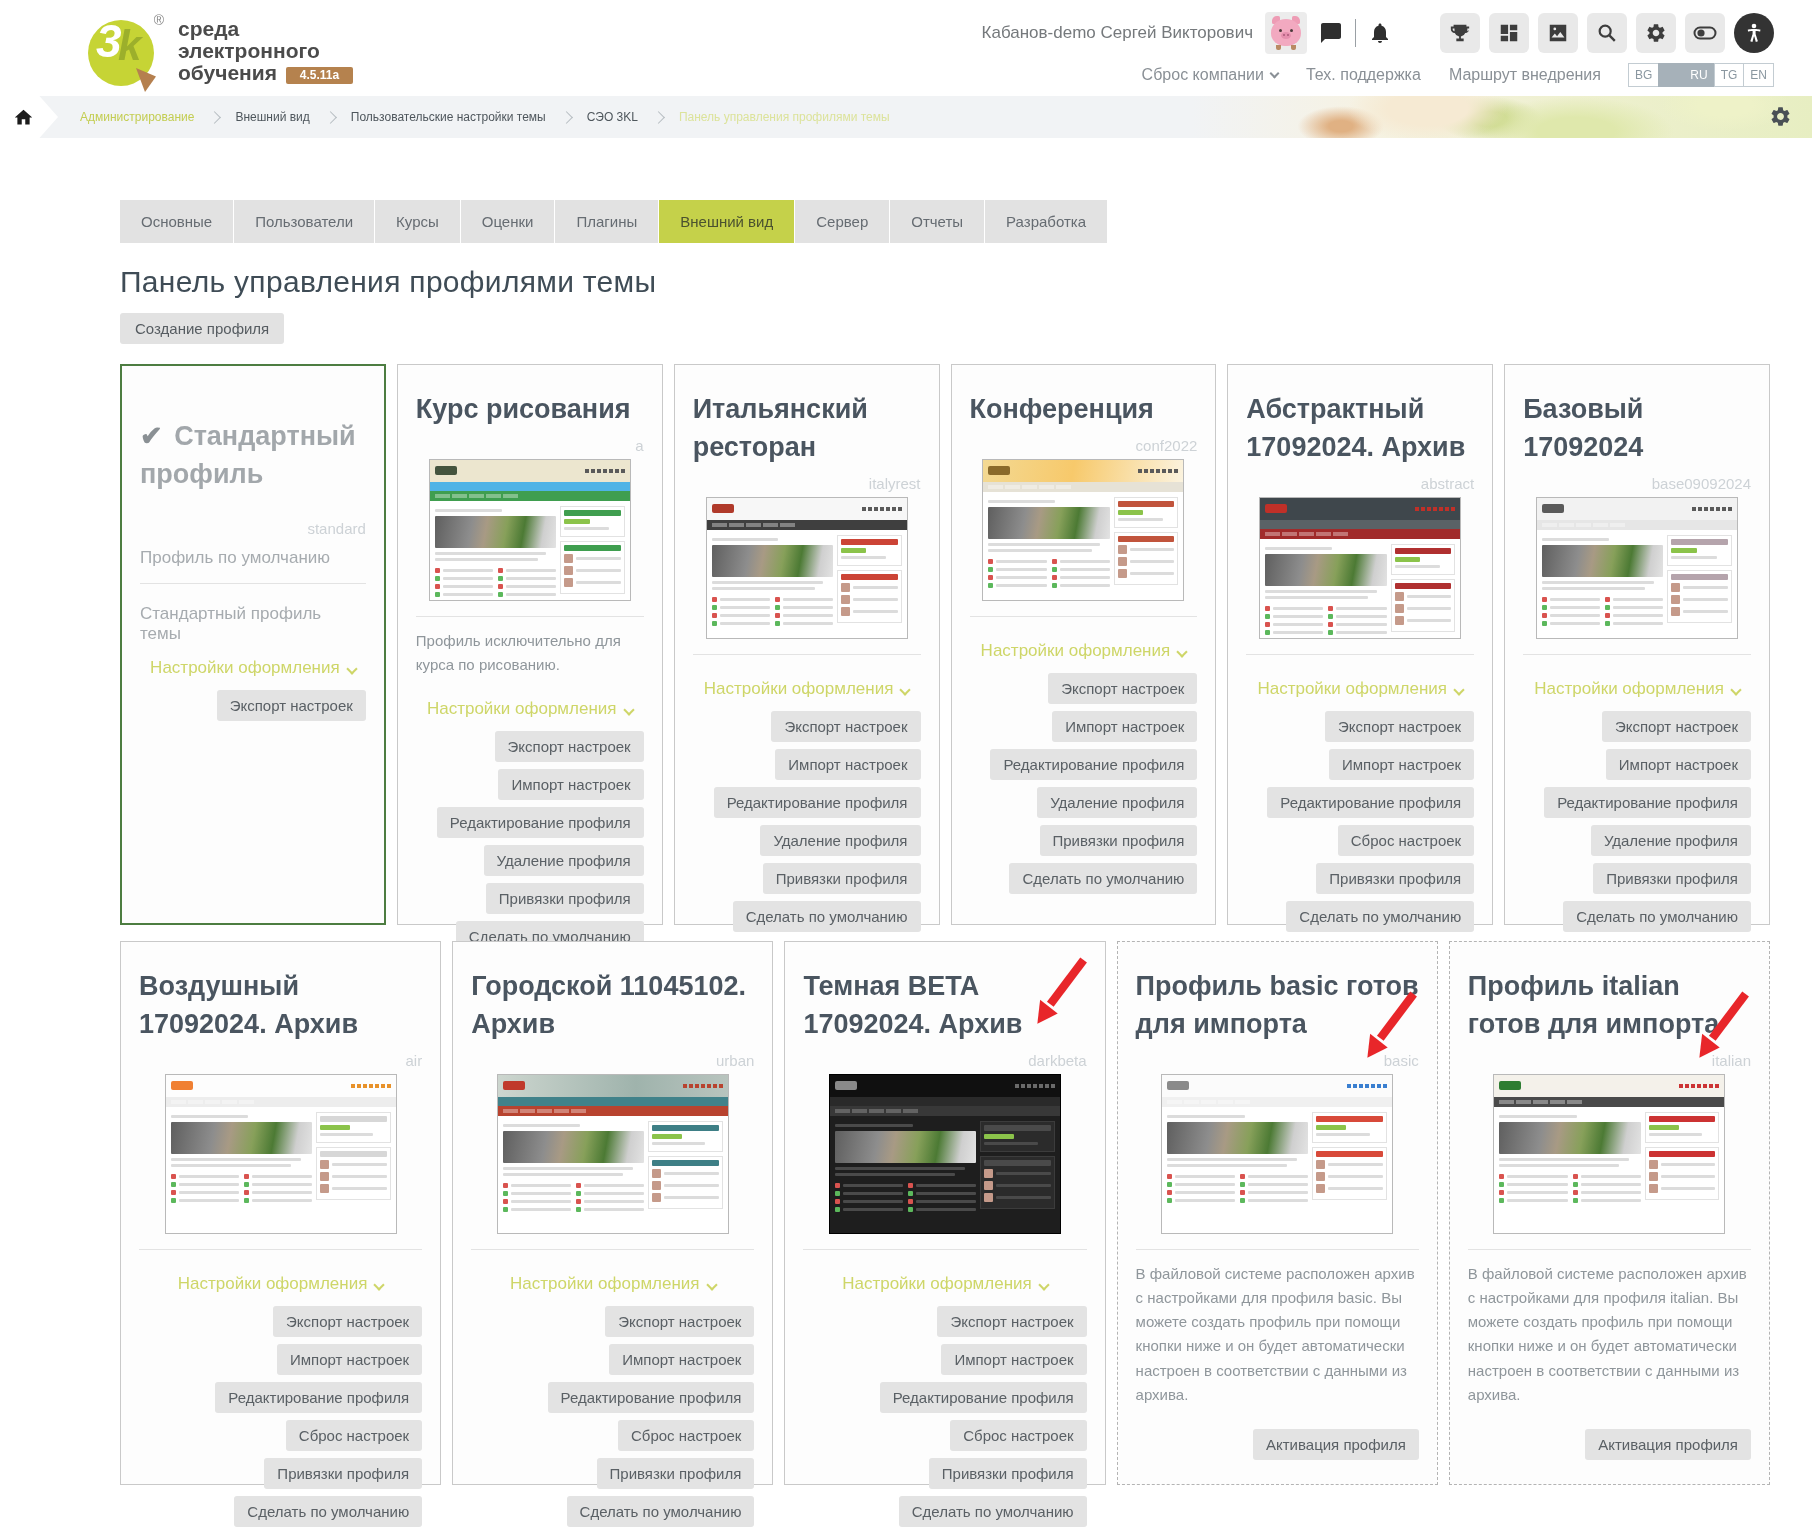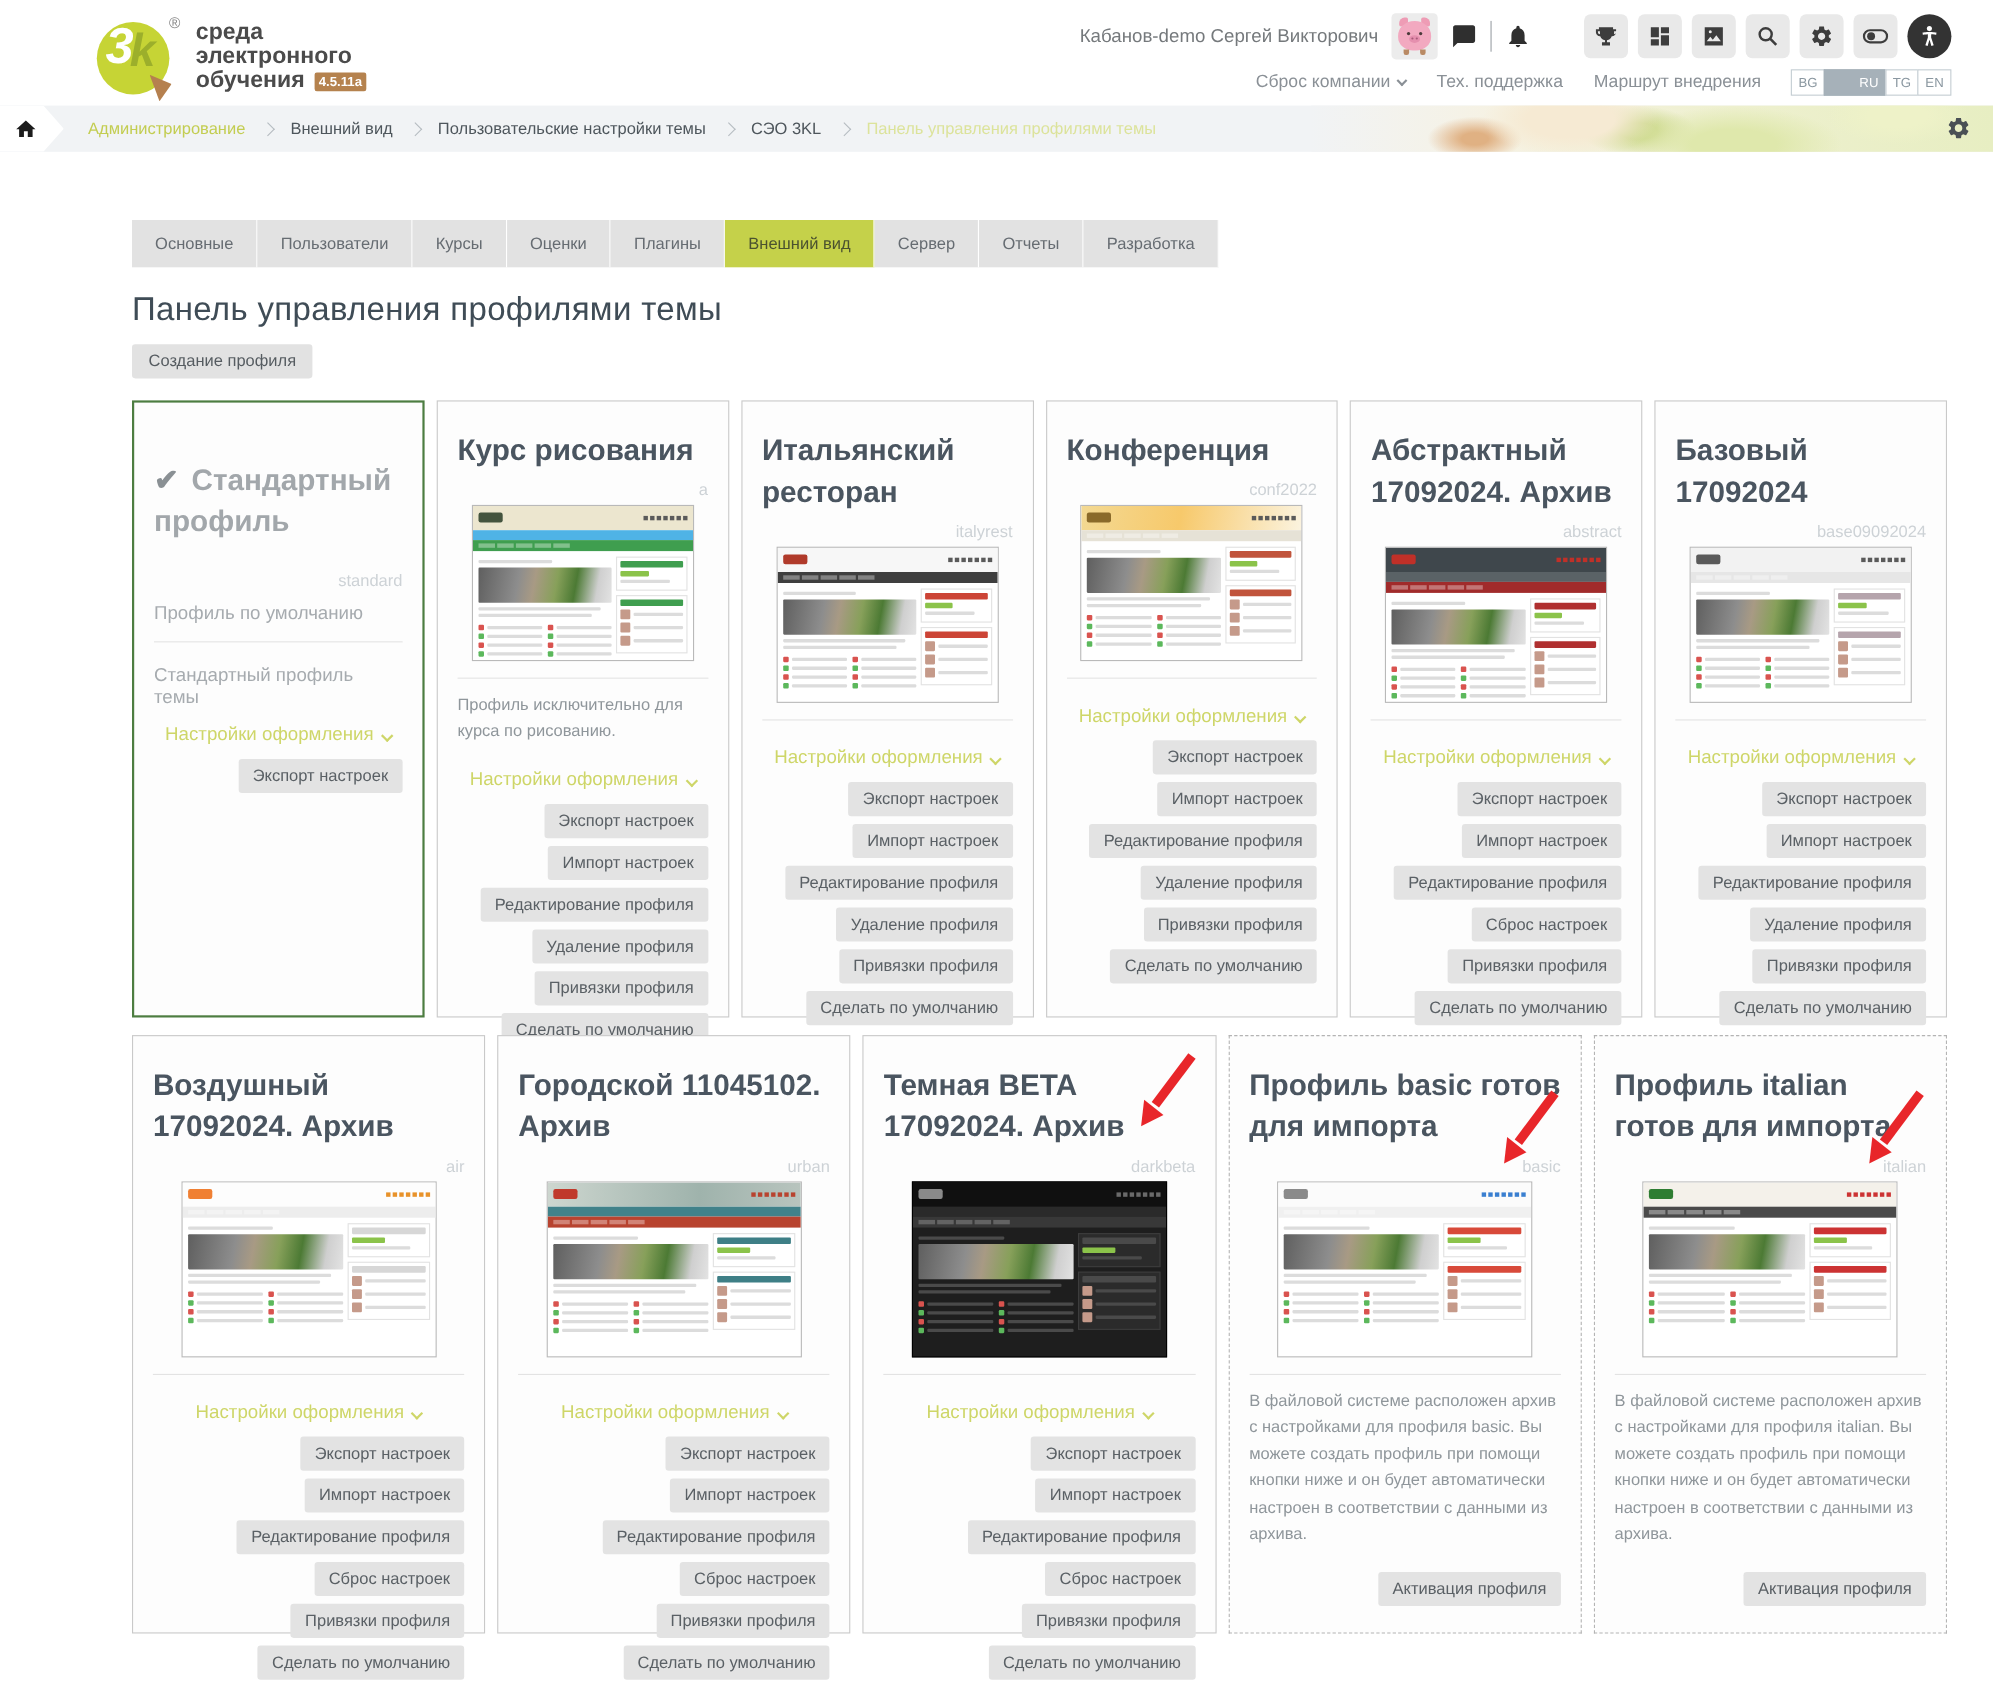--- a/index.html
+++ b/index.html
@@ -10,21 +10,21 @@
   
   .app-header { height: 96px; display: flex; justify-content: space-between; padding: 0 38px 0 88px; background: #fff; }
   .logo { display: flex; align-items: center; gap: 12px; padding-top: 6px; cursor: pointer; }
   .logo-mark { position: relative; width: 78px; height: 82px; }
   .mark-circle { position: absolute; left: 0; top: 10px; width: 66px; height: 66px; border-radius: 50%; background: #c6d435; overflow: hidden; }
   .mark-3 { position: absolute; left: 8px; top: 4px; font-size: 46px; font-weight: bold; font-style: italic; color: #fff; }
   .mark-k { position: absolute; left: 30px; top: 12px; font-size: 42px; font-weight: bold; font-style: italic; color: #9caf2b; }
   .mark-wedge { position: absolute; right: 10px; bottom: 0px; width: 20px; height: 24px; background: #b5804f; clip-path: polygon(0 0, 100% 35%, 45% 100%); }
   .mark-r { position: absolute; right: 2px; top: 2px; font-size: 14px; color: #888; }
   .logo-text { font-weight: bold; color: #4b4b4b; font-size: 21px; line-height: 1.05; }
-  .version-badge { display: inline-block; background: #b5824e; color: #fff; font-size: 12px; font-weight: bold; padding: 2px 4px; border-radius: 2px; margin-left: 3px; vertical-align: 1px; }
+  .version-badge { display: inline-block; background: #b5824e; color: #fff; font-size: 12px; font-weight: bold; padding: 2px 14px; border-radius: 2px; margin-left: 3px; vertical-align: 1px; }
   .header-right { display: flex; flex-direction: column; align-items: flex-end; padding-top: 12px; gap: 9px; }
   .hr-top { display: flex; align-items: center; gap: 12px; }
   .user-name { color: #75797c; font-size: 17px; cursor: pointer; }
   .avatar { width: 42px; height: 42px; background: #ececec; border-radius: 4px; position: relative; cursor: pointer; }
   .pig-body { position: absolute; left: 6px; top: 7px; width: 30px; height: 27px; background: #f2a9c0; border-radius: 50% 50% 46% 46%; }
   .pig-ear { position: absolute; top: 4px; width: 8px; height: 8px; background: #ee9cb5; border-radius: 60% 20% 50% 20%; }
   .pig-ear.l { left: 7px; } .pig-ear.r { right: 7px; transform: scaleX(-1); }
   .pig-eye { position: absolute; top: 17px; width: 3px; height: 3px; background: #4a3a3a; border-radius: 50%; }
   .pig-eye.l { left: 14px; } .pig-eye.r { right: 14px; }
   .pig-snout { position: absolute; left: 16px; top: 20px; width: 10px; height: 7px; background: #e58fae; border-radius: 50%; }
@@ -39,21 +39,21 @@
   .access-btn { width: 40px; height: 40px; border-radius: 50%; background: #333; display: flex; align-items: center; justify-content: center; cursor: pointer; border: none; }
   .hr-bottom { display: flex; align-items: center; gap: 28px; color: #8a9096; font-size: 16px; }
   .hdr-link { cursor: pointer; display: flex; align-items: center; gap: 7px; }
   .chev { width: 7px; height: 7px; border-right: 2px solid currentColor; border-bottom: 2px solid currentColor; display: inline-block; transform: rotate(45deg); margin-top: -4px; }
   .lang-group { display: flex; }
   .lang { border: 1px solid #c3ccd2; color: #8a97a0; font-size: 12px; padding: 4px 6px; margin-left: -1px; cursor: pointer; background: #fff; font-family: inherit; }
   .lang.active { background: #a6b1b9; color: #fff; border-color: #a6b1b9; padding-left: 31px; }
   
   .breadcrumb-bar { height: 42px; background: #f1f3f5; position: relative; display: flex; align-items: center; }
   .home-block { width: 58px; height: 42px; background: #fff; clip-path: polygon(0 0, 68% 0, 100% 50%, 68% 100%, 0 100%); display: flex; align-items: center; padding-left: 13px; cursor: pointer; flex: 0 0 auto; }
-  .bc-items { display: flex; align-items: center; margin-left: 22px; font-size: 15px; position: relative; z-index: 2; }
+  .bc-items { display: flex; align-items: center; margin-left: 22px; font-size: 12px; position: relative; z-index: 2; }
   .bc-sep { width: 9px; height: 9px; border-right: 1.5px solid #b6bcc1; border-top: 1.5px solid #b6bcc1; transform: rotate(45deg); margin: 0 16px; flex: 0 0 auto; }
   .bc-item { cursor: pointer; white-space: nowrap; }
   .bc-accent { color: #c3cd51; }
   .bc-link { color: #4e565c; }
   .bc-current { color: #dce39b; cursor: default; }
   .bc-deco { position: absolute; right: 0; top: 0; height: 100%; width: 620px; background:
     radial-gradient(90px 36px at 86% 22%, #eef2c8 30%, rgba(238,242,200,0) 72%),
     radial-gradient(130px 46px at 62% 84%, #dfe8ac 30%, rgba(223,232,172,0) 75%),
     radial-gradient(100px 42px at 38% 30%, #f6ead3 40%, rgba(246,234,211,0) 80%),
     radial-gradient(60px 28px at 24% 72%, #e0b183 20%, rgba(224,177,131,0) 72%),

